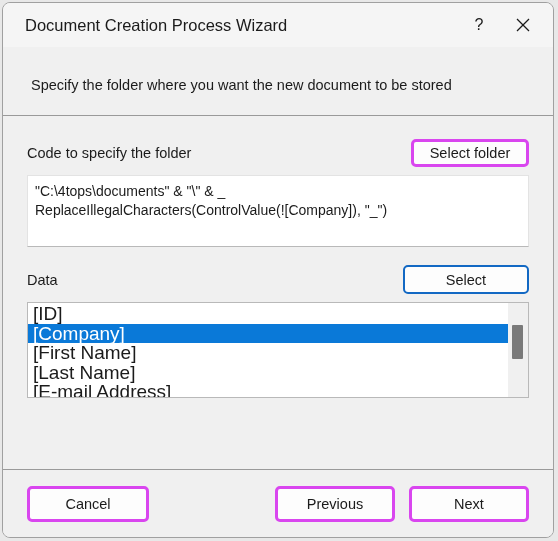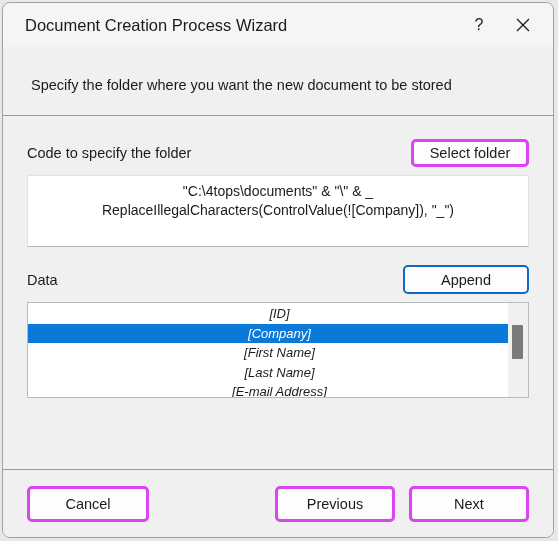--- a/index.html
+++ b/index.html
@@ -80,21 +80,20 @@
     color: #1b1b1b;
     margin-left: 28px;
   }
 
   
   .body-area {
     flex: 1 1 auto;
     position: relative;
     background: #f0f0f0;
     padding: 0 24px;
-    text-align: center;
   }
 
   .field-row {
     display: flex;
     align-items: center;
     justify-content: space-between;
   }
   .field-label {
     font-size: 14.5px;
     color: #1b1b1b;
@@ -149,28 +148,27 @@
     position: relative;
     overflow: hidden;
     display: flex;
   }
   .list-items {
     flex: 1 1 auto;
     padding-top: 1px;
     overflow: hidden;
   }
   .list-item {
-    font-size: 13px;
+    font-size: 19px;
     color: #1b1b1b;
     line-height: 19.5px;
     height: 19.5px;
-    padding-left: 23px;
+    padding-left: 5px;
     white-space: nowrap;
     cursor: default;
-    font-style: italic;
   }
   .list-item.selected {
     background: #0a79d8;
     color: #ffffff;
   }
   .scrollbar {
     width: 20px;
     flex: none;
     background: #f0f0f0;
     position: relative;
@@ -239,21 +237,21 @@
 
     <div class="code-box">
       <div class="code-line">"C:\4tops\documents" &amp; "\" &amp; _</div>
       <div class="code-line">ReplaceIllegalCharacters(ControlValue(![Company]), "_")</div>
     </div>
 
     <div style="height:18px"></div>
 
     <div class="field-row">
       <div class="field-label">Data</div>
-      <div class="btn focus" id="append-btn">Append</div>
+      <div class="btn focus" id="append-btn">Select</div>
     </div>
 
     <div class="list-box">
       <div class="list-items">
         <div class="list-item">[ID]</div>
         <div class="list-item selected">[Company]</div>
         <div class="list-item">[First Name]</div>
         <div class="list-item">[Last Name]</div>
         <div class="list-item">[E-mail Address]</div>
       </div>

